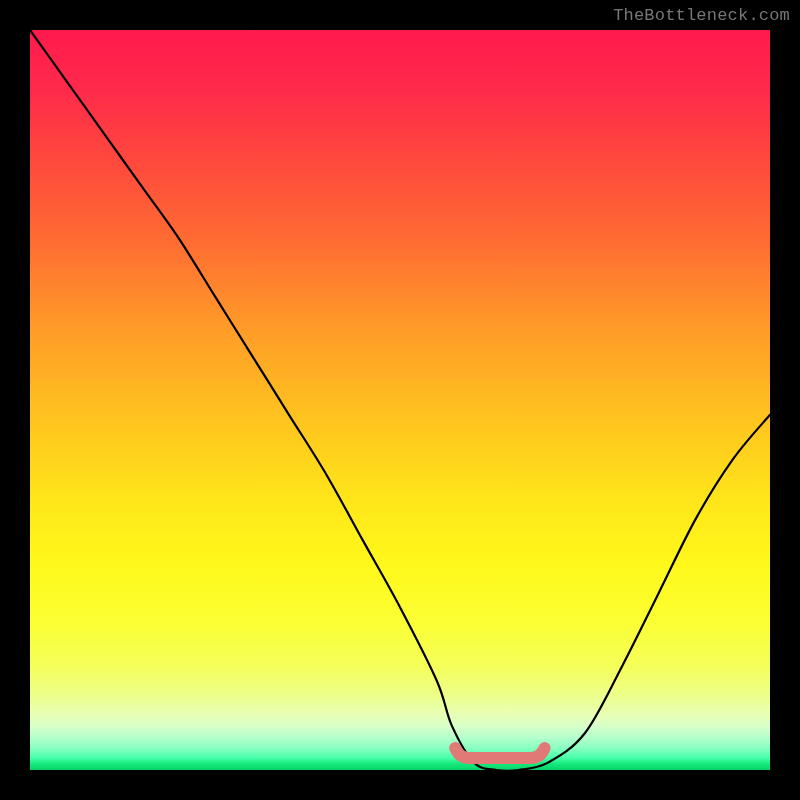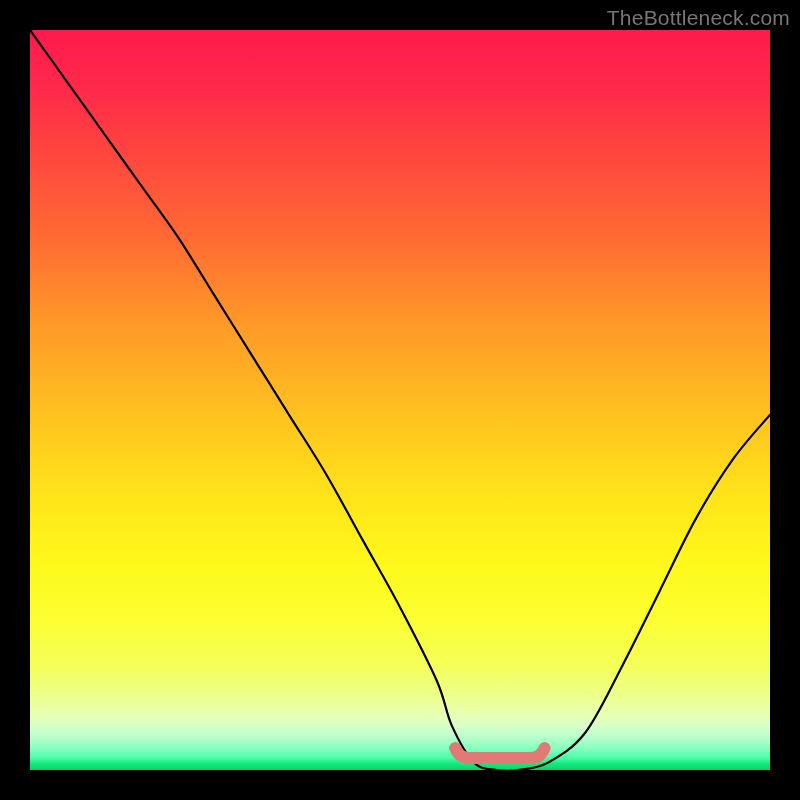--- a/index.html
+++ b/index.html
@@ -42,23 +42,23 @@
       #4cffab 98.3%,
       #12e87a 99.2%,
       #0bd26b 100%
     );
   }
   .watermark {
     position: absolute;
     top: 6px;
     right: 10px;
     color: #777;
-    font-size: 21px;
+    font-size: 17px;
     letter-spacing: 0.2px;
-    font-family: Liberation Sans, sans-serif;
+    font-family: Liberation Mono, monospace;
   }
   svg.curve {
     position: absolute;
     inset: 0;
     width: 100%;
     height: 100%;
   }
 </style>
 </head>
 <body>

